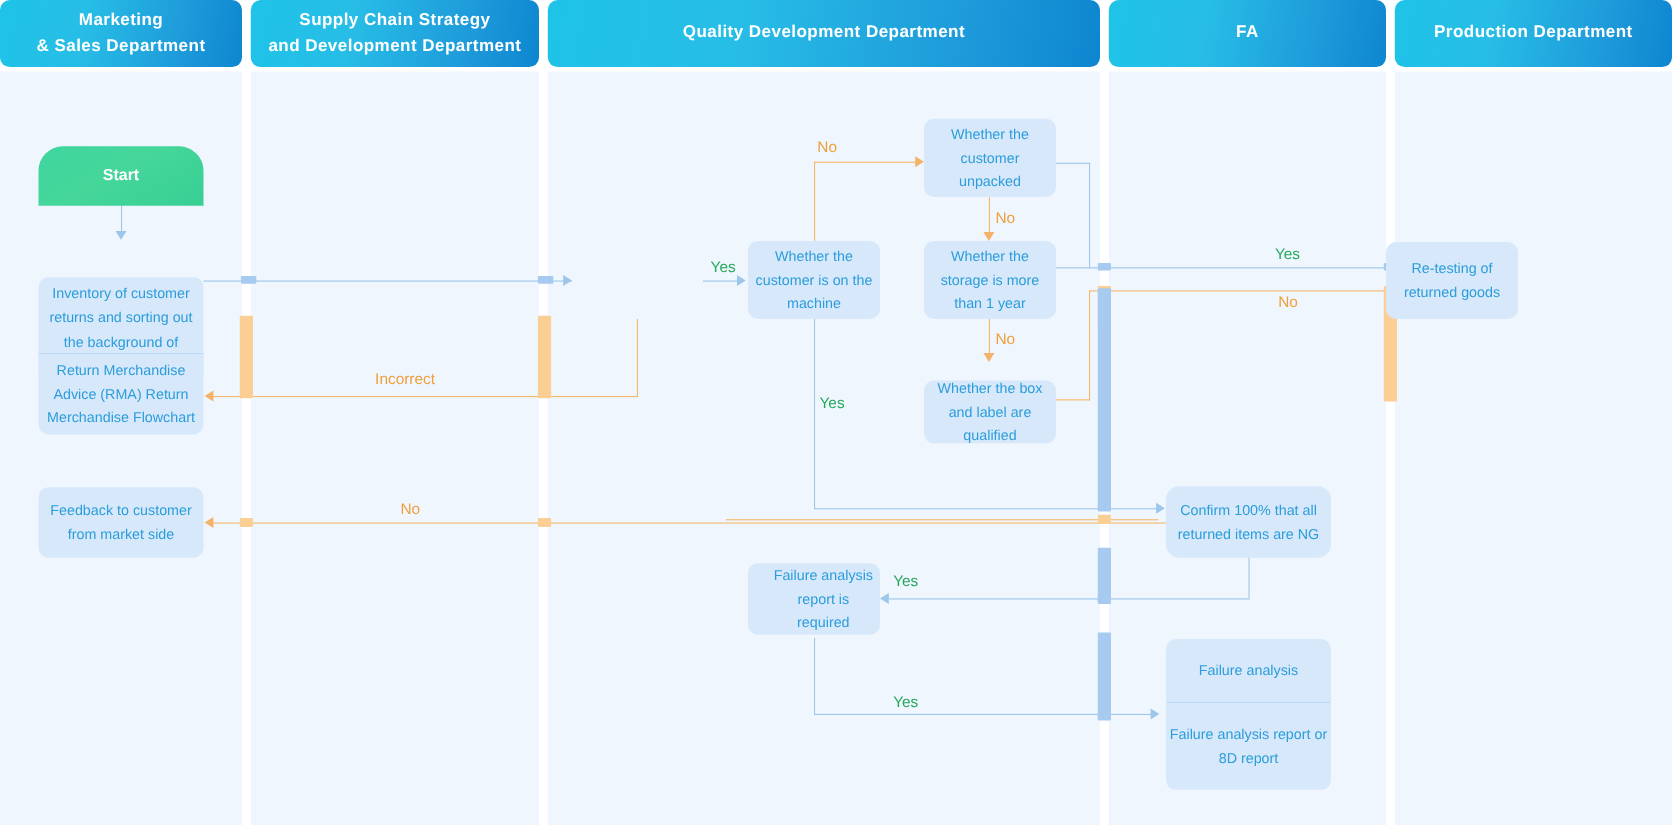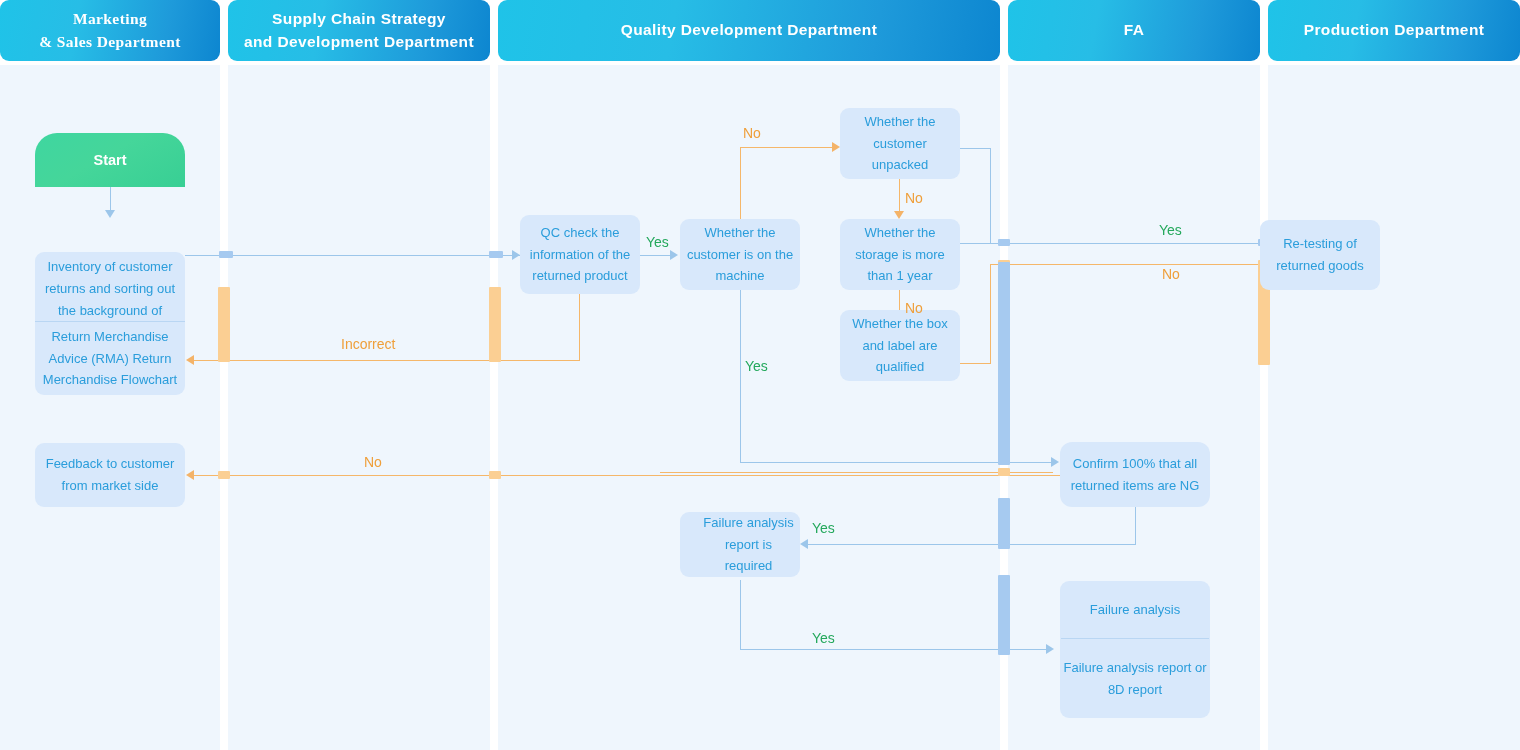--- a/index.html
+++ b/index.html
@@ -113,21 +113,21 @@
 <body>
 
 <div id="canvas">
 
   <div class="lane-body" style="left:0px;   width:220px;"></div>
   <div class="lane-body" style="left:228px; width:262px;"></div>
   <div class="lane-body" style="left:498px; width:502px;"></div>
   <div class="lane-body" style="left:1008px;width:252px;"></div>
   <div class="lane-body" style="left:1268px;width:252px;"></div>
 
-  <div class="lane-header" style="left:0px; width:220px;font-family:Liberation Serif, serif;">
+  <div class="lane-header" style="left:0px; width:220px;">
     <div>
       <span>Marketing</span>
       <span>&amp; Sales Department</span>
     </div>
   </div>
   <div class="lane-header" style="left:228px; width:262px;">
     <div>
       <span>Supply Chain Strategy</span>
       <span>and Development Department</span>
     </div>
@@ -227,37 +227,34 @@
   </div>
 
   <div class="node" style="left:35px; top:321px; width:150px; height:74px; border-radius:0 0 9px 9px; border-top:1px solid #b9d6f3;">
     <span>Return Merchandise Advice (RMA) Return Merchandise Flowchart</span>
   </div>
 
   <div class="node" style="left:35px; top:443px; width:150px; height:64px;">
     <span>Feedback to customer from market side</span>
   </div>
 
-  <div class="node" style="left:520px; top:215px; width:120px; height:79px;">
-    <span>QC check the information of the returned product</span>
-  </div>
 
   <div class="node" style="left:680px; top:219px; width:120px; height:71px;">
     <span>Whether the customer is on the machine</span>
   </div>
 
   <div class="node" style="left:840px; top:108px; width:120px; height:71px;">
     <span>Whether the customer unpacked</span>
   </div>
 
   <div class="node" style="left:840px; top:219px; width:120px; height:71px;">
     <span>Whether the storage is more than 1 year</span>
   </div>
 
-  <div class="node" style="left:840px; top:310px; width:120px; height:71px;">
+  <div class="node" style="left:840px; top:346px; width:120px; height:57px;">
     <span>Whether the box and label are qualified</span>
   </div>
 
   <div class="node" style="left:1060px; top:442px; width:150px; height:65px;border-radius:12px;">
     <span>Confirm 100% that all returned items are NG</span>
   </div>
 
   <div class="node" style="left:680px; top:512px; width:120px; height:65px;padding-left:23px;">
     <span>Failure analysis report is required</span>
   </div>

